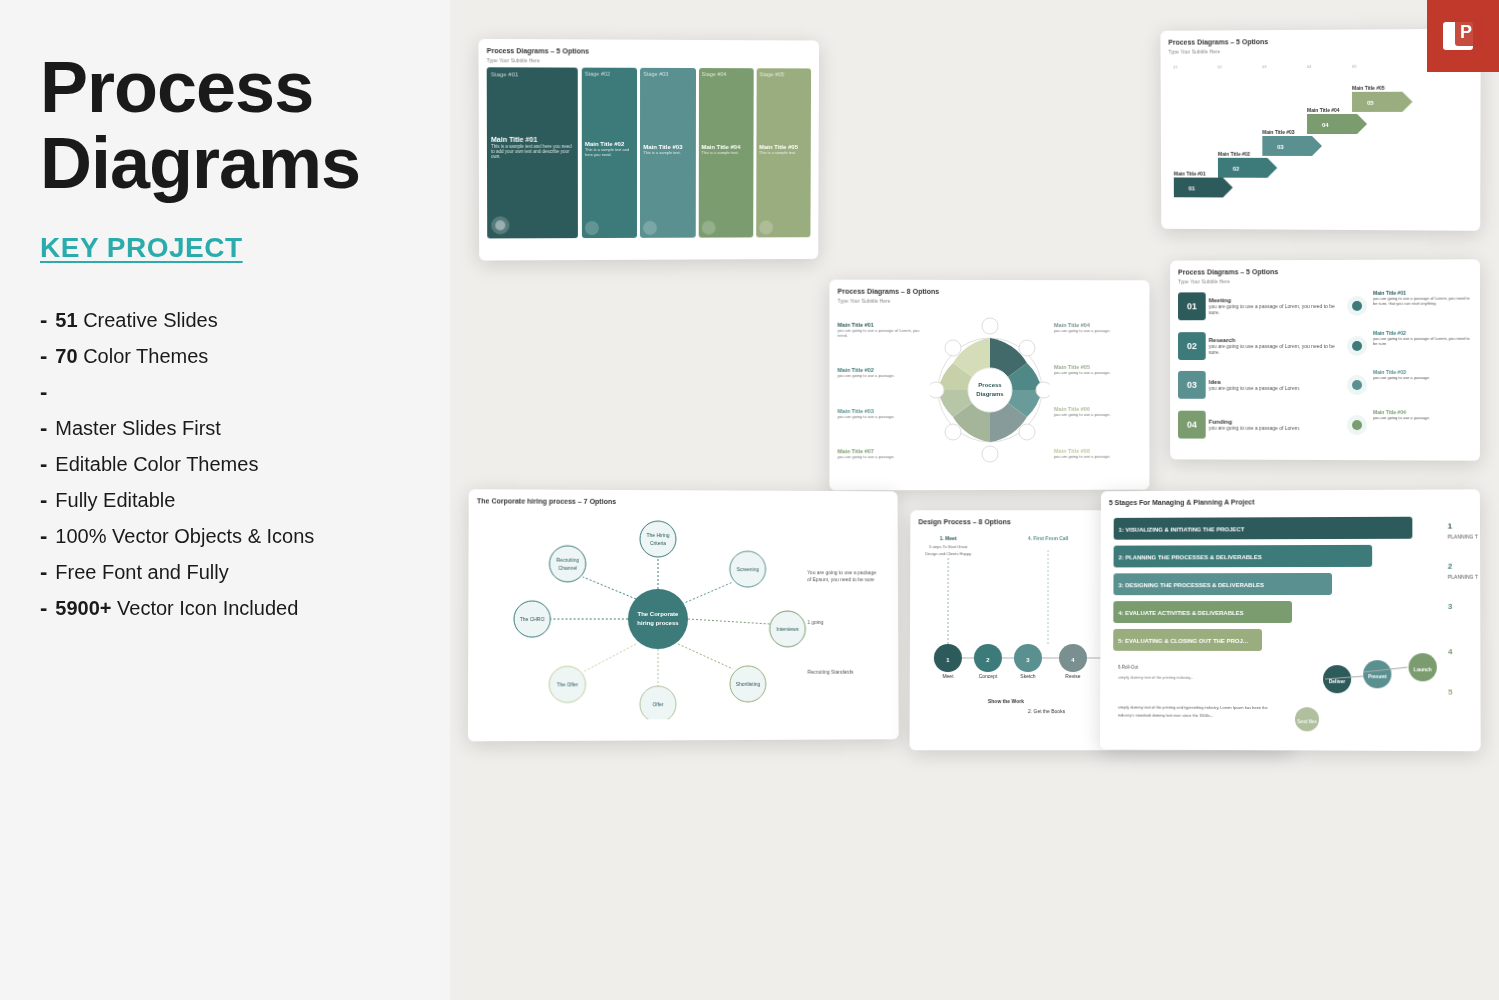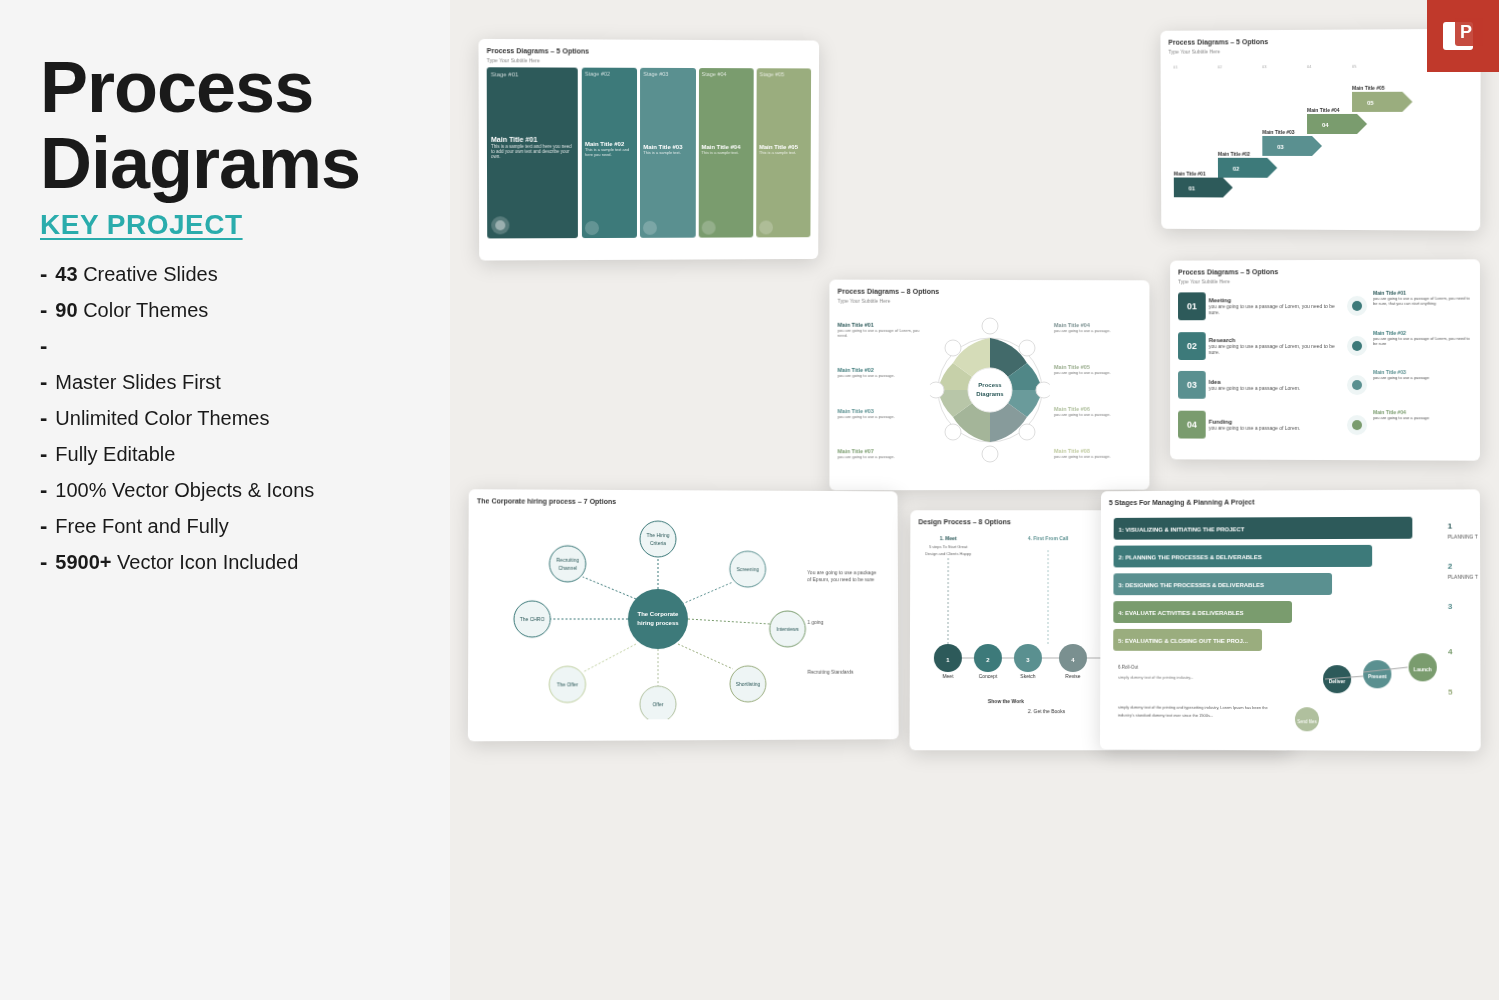--- a/index.html
+++ b/index.html
@@ -13,20 +13,21 @@
     }
 
     
     .left-panel {
       width: 450px;
       min-width: 450px;
       padding: 50px 40px 40px 40px;
       display: flex;
       flex-direction: column;
       background: #f5f5f5;
+      gap: 23px;
     }
 
     .main-title {
       font-size: 72px;
       font-weight: 900;
       color: #1a1a1a;
       line-height: 1.05;
       letter-spacing: -1px;
       margin-bottom: 8px;
     }
@@ -128,36 +129,36 @@
 <body>
 
 <div class="left-panel">
   <h1 class="main-title">Process Diagrams</h1>
 
   <div class="key-features-label">KEY PROJECT</div>
 
   <ul class="feature-list">
     <li class="feature-item">
       <span class="dash">-</span>
-      <span><strong>43</strong> Creative Slides</span>
-    </li>
-    <li class="feature-item">
-      <span class="dash">-</span>
-      <span><strong>90</strong> Color Themes</span>
+      <span><strong>51</strong> Creative Slides</span>
+    </li>
+    <li class="feature-item">
+      <span class="dash">-</span>
+      <span><strong>70</strong> Color Themes</span>
     </li>
     <li class="feature-item">
       <span class="dash">-</span>
     </li>
     <li class="feature-item">
       <span class="dash">-</span>
       <span>Master Slides First</span>
     </li>
     <li class="feature-item">
       <span class="dash">-</span>
-      <span>Unlimited Color Themes</span>
+      <span>Editable Color Themes</span>
     </li>
     <li class="feature-item">
       <span class="dash">-</span>
       <span>Fully Editable</span>
     </li>
     <li class="feature-item">
       <span class="dash">-</span>
       <span>100% Vector Objects &amp; Icons</span>
     </li>
     <li class="feature-item">

